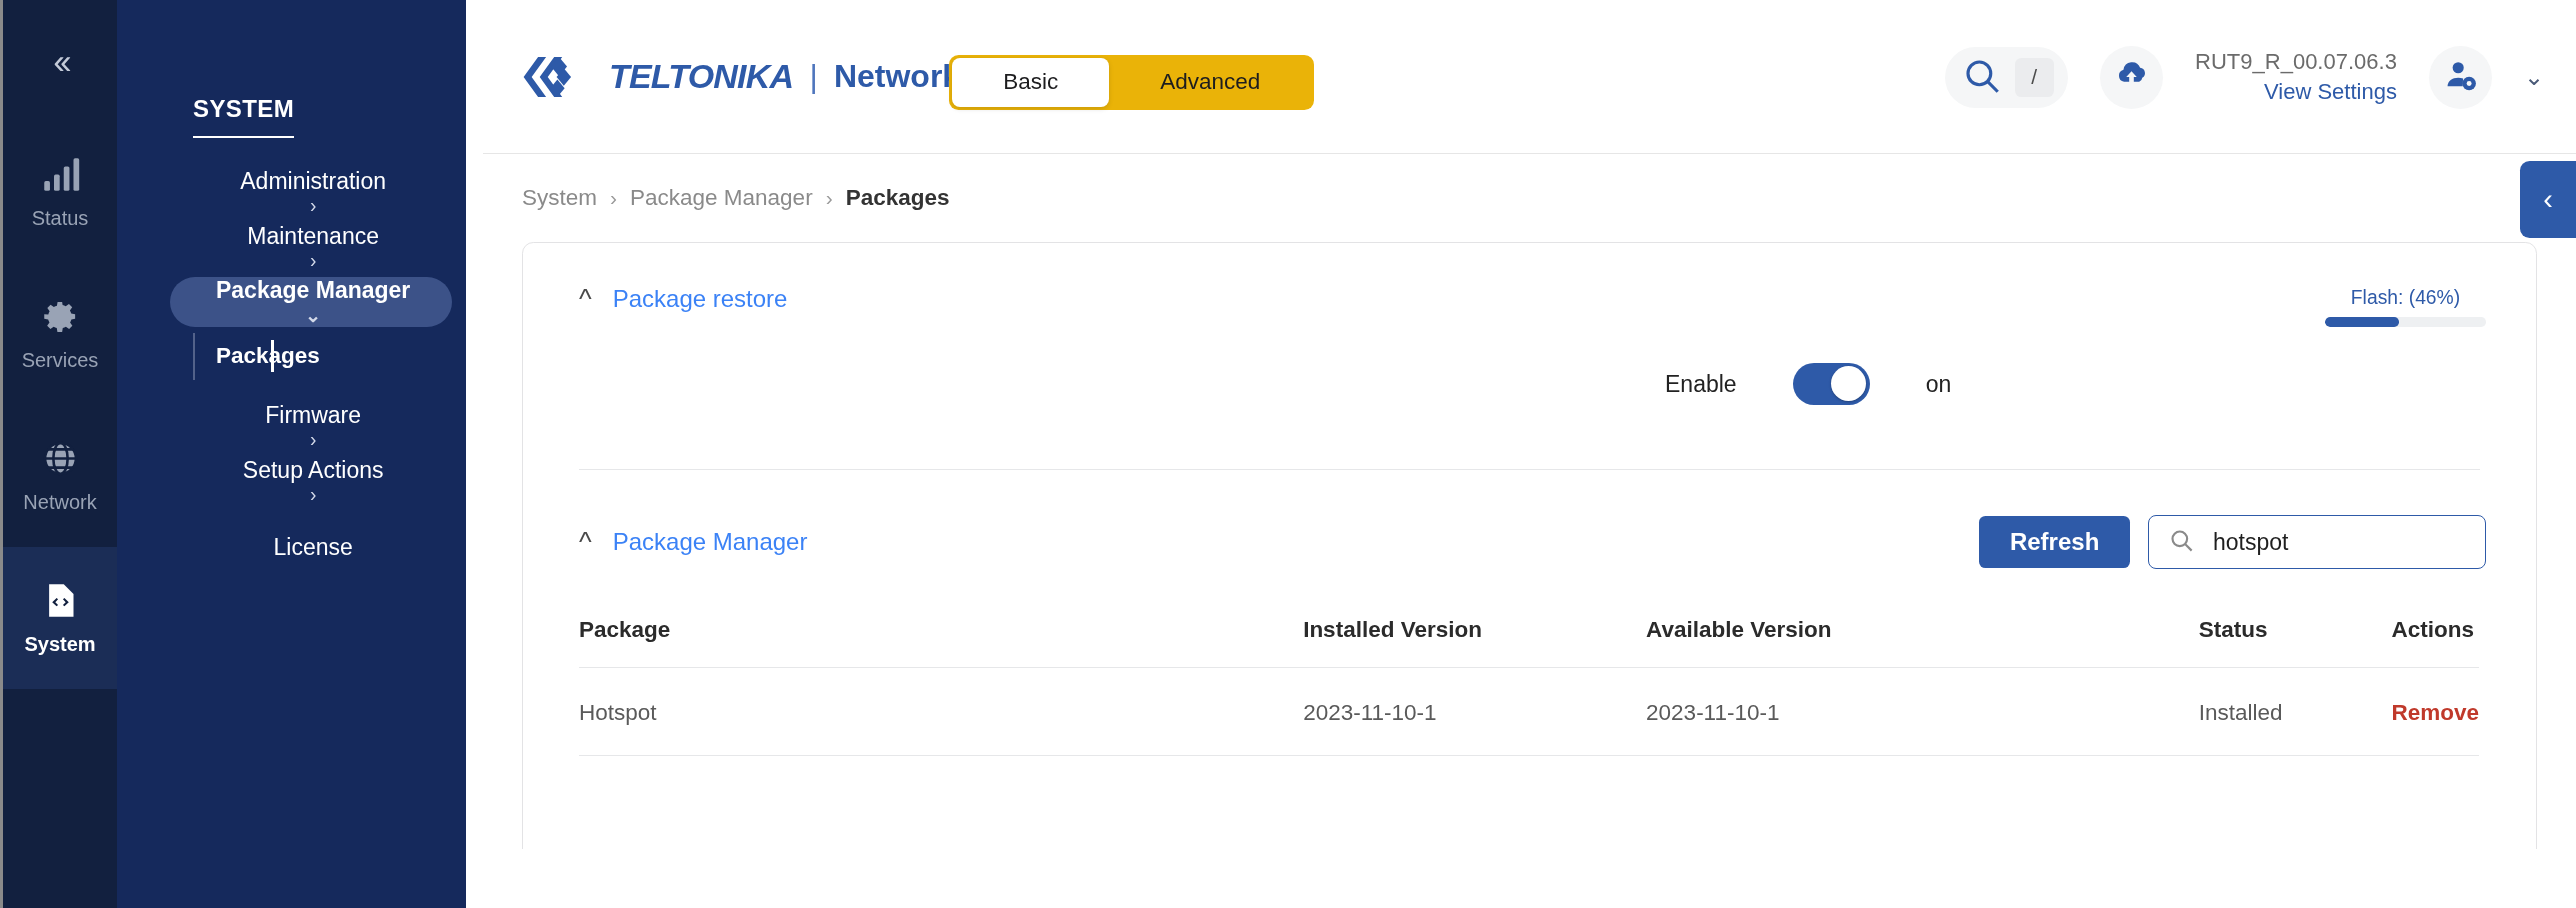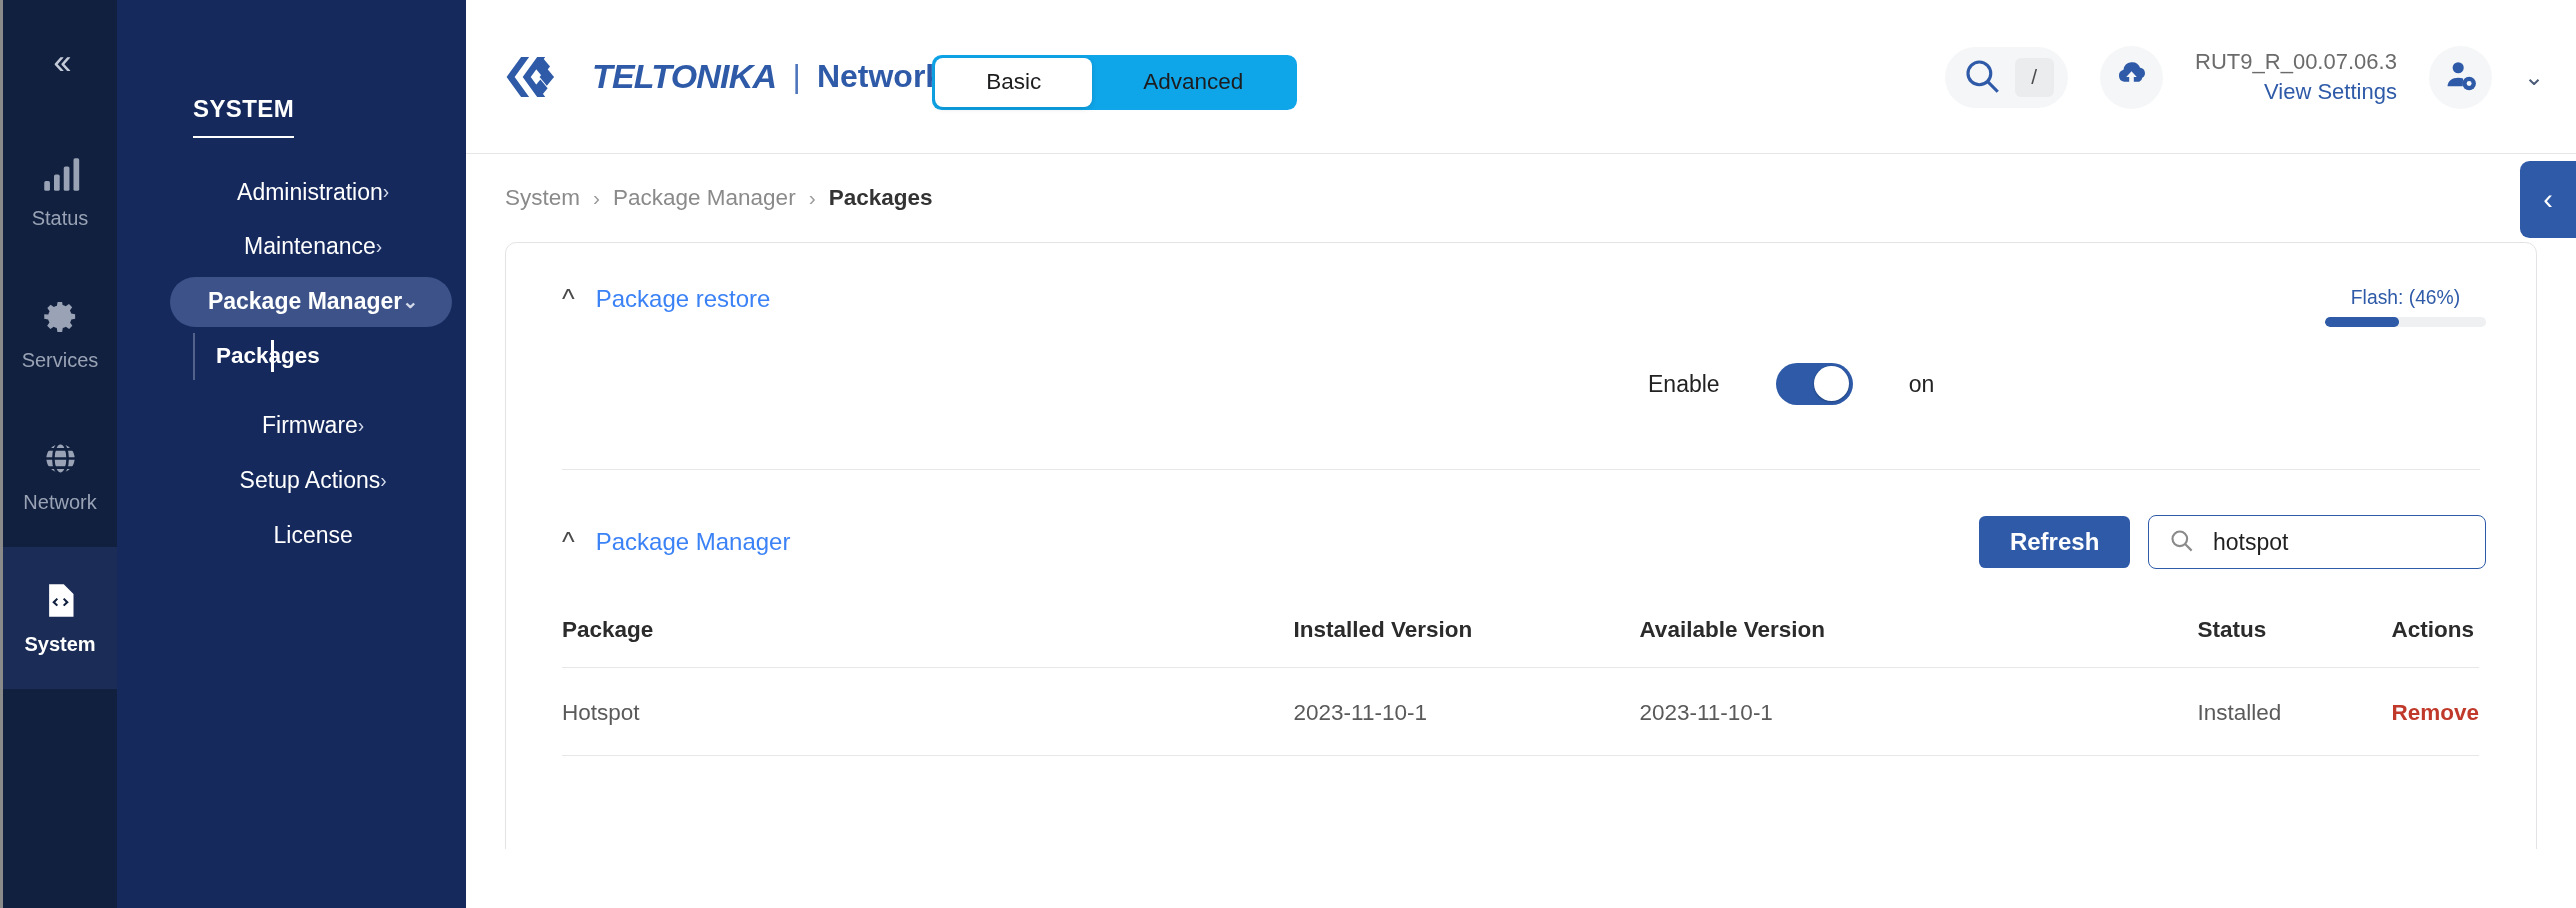--- a/index.html
+++ b/index.html
@@ -52,60 +52,61 @@
     margin-left: 76px;
     padding-bottom: 13px;
     display: inline-block;
     border-bottom: 2.4px solid #ffffff;
   }
   .nav-list { margin-top: 29px; }
   .nav-row {
     height: 50px;
     margin: 4.8px 14.5px 4.8px 53px;
     padding: 0 17.7px 0 22.5px;
-    display: flex; align-items: center; justify-content: center;
+    display: flex; align-items: center; justify-content: flex-end;
     color: #ffffff; font-size: 23px;
     border-radius: 27px;
     cursor: pointer;
+    flex-direction: column;
   }
   .nav-row.selected { background: #3c5288; font-weight: bold; }
   .nav-row .chev { font-size: 19.3px; color: #d4daea; }
   .sub-items {
     margin: 6.4px 0 21px 76px;
     padding-left: 21px;
     border-left: 2.4px solid #53628a;
   }
   .sub-item {
     height: 47px; display: flex; align-items: center;
     color: #a9b3c9; font-size: 22.5px; cursor: pointer;
   }
   .sub-item.active { color: #ffffff; font-weight: bold; }
   .sub-item.active::before {
     content:""; position:absolute; left:76px; width:3.2px; height:32px;
     background:#fff;
   }
   .sub-items { position: relative; }
 
   
-  .main { flex: 1 1 auto; height: 849px; background: #ffffff; position: relative; overflow: hidden; }
+  .main { flex: 1 1 auto; height: 849px; background: #ffffff; position: relative; overflow: hidden; margin-left: 17px; }
 
   .topbar {
     height: 154px; border-bottom: 0.8px solid #e6e6e6;
     display: flex; align-items: center; padding: 0 39px 0 39px;
     position: relative;
   }
   .logo { display: flex; align-items: center; gap: 13px; }
   .logo-mark svg { display:block; }
   .logo-text { font-size: 34px; font-weight: bold; font-style: italic; color: #2e5aa8; letter-spacing: -0.8px; }
   .logo-div { color: #4f76bd; font-size: 32px; font-weight: 300; margin: 0 3.2px; }
   .logo-sub { font-size: 32px; font-weight: bold; color: #2e5aa8; font-style: normal; }
 
   .mode-switch {
     position:absolute; left: 466px; top: 55px;
-    display: flex; background: #0ea5e9; border-radius: 9.6px; padding: 3.2px;
+    display: flex; background: #eab308; border-radius: 9.6px; padding: 3.2px;
   }
   .mode-btn {
     font-size: 22.5px; color: #1d1d1f; padding: 11.3px 51px; border-radius: 8px; cursor: pointer;
     background: transparent; border: none; font-family: inherit;
   }
   .mode-btn.active { background: #ffffff; box-shadow: 0 1.6px 4.8px rgba(0,0,0,.13); }
 
   .topbar-right {
     position: absolute; right: 32px; top: 0; height: 154px;
     display: flex; align-items: center; gap: 32px;

